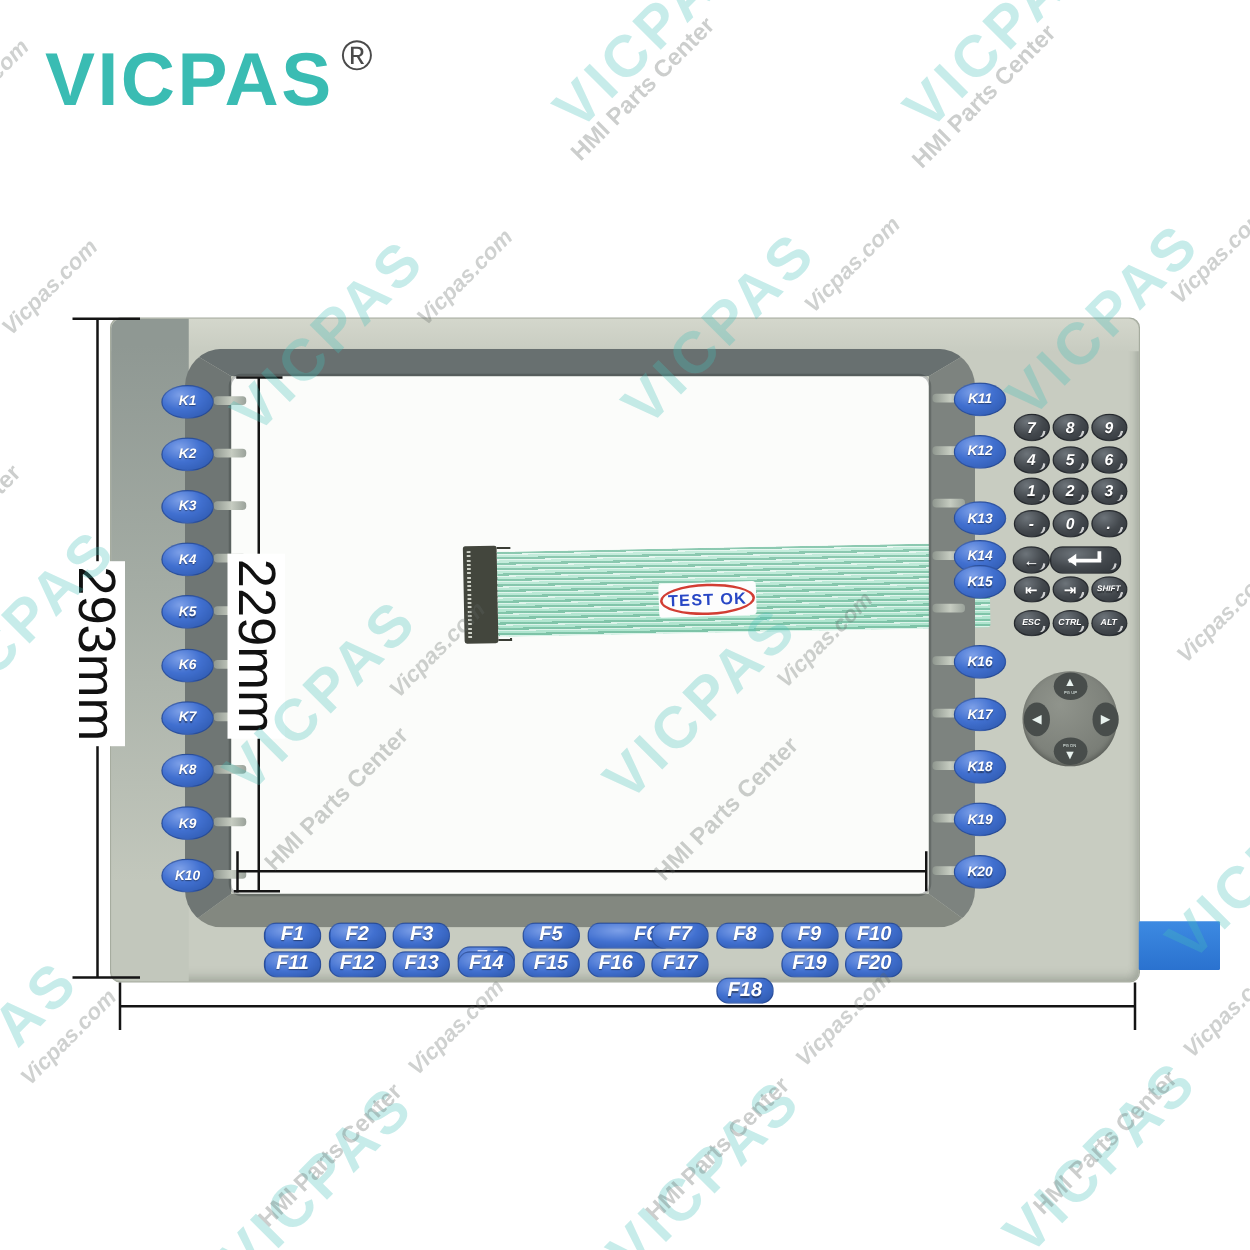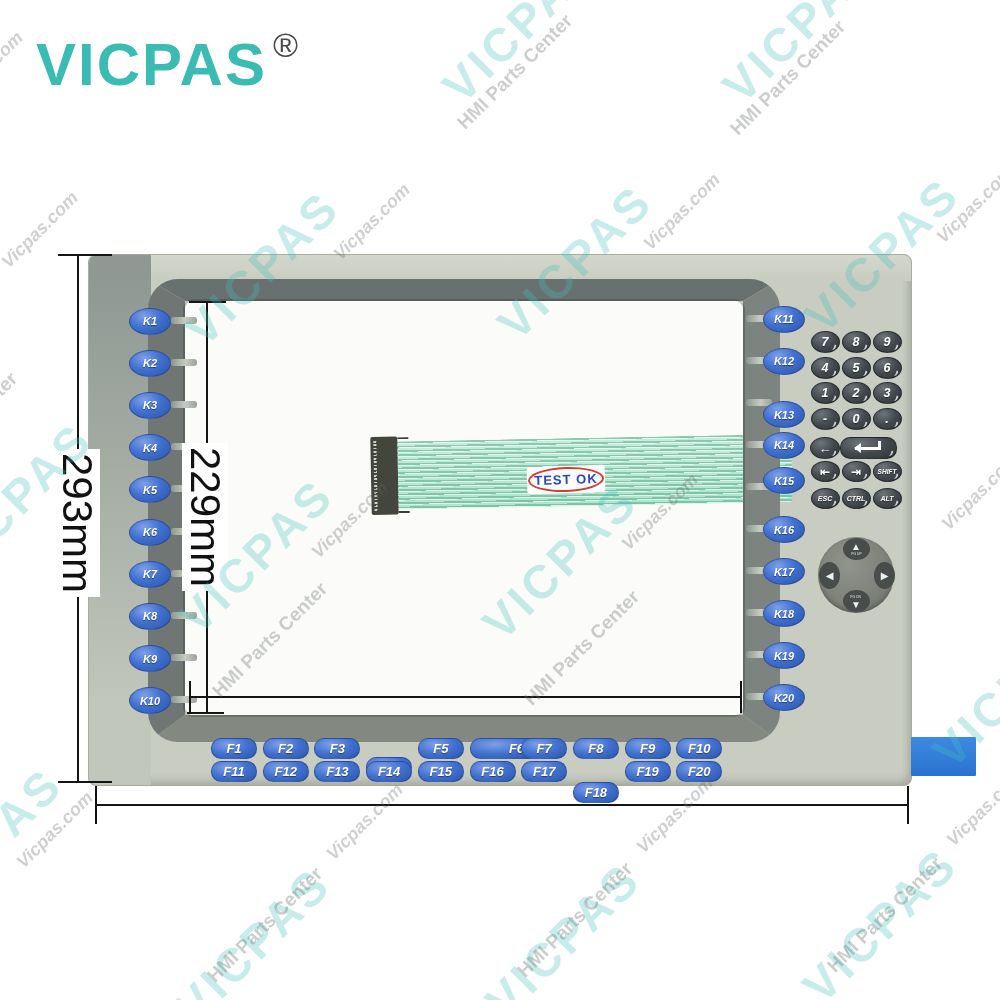--- a/index.html
+++ b/index.html
@@ -60,21 +60,21 @@
          display:flex;align-items:center;justify-content:center;}
   .sticker-ring{position:absolute;inset:1px;border:2px solid #d23d33;border-radius:50%;}
   .sticker-text{position:relative;font-size:13px;font-weight:700;color:#2847c5;letter-spacing:1px;}
 
   
   .pkey{position:absolute;z-index:6;display:flex;align-items:center;justify-content:center;
         color:#fff;font-weight:700;font-style:italic;}
   .kkey{border-radius:50%;font-size:11px;
         background:radial-gradient(ellipse at 35% 28%, #7da0e8 0%, #4170d0 45%, #2b55a8 100%);
         border:1px solid rgba(20,40,90,.35);text-shadow:0 1px 1px rgba(0,0,0,.45);}
-  .fkey{border-radius:10px;font-size:13px;
+  .fkey{border-radius:10px;font-size:16px;
         background:radial-gradient(ellipse at 35% 28%, #7da0e8 0%, #4170d0 50%, #2b55a8 100%);
         border:1px solid rgba(20,40,90,.35);text-shadow:0 1px 1px rgba(0,0,0,.45);align-items:center;}
   .nkey{border-radius:50%;font-size:12.5px;
         background:radial-gradient(ellipse at 35% 26%, #6d747a 0%, #43484d 52%, #2e3338 100%);
         border:1px solid rgba(15,18,22,.5);text-shadow:0 1px 1px rgba(0,0,0,.5);}
   .nkey::after{content:"";position:absolute;right:3px;bottom:2px;width:4px;height:6px;
         border-right:2px solid rgba(255,255,255,.75);border-radius:0 0 70% 0;transform:rotate(14deg);}
   .npill{border-radius:10px;}
   .tick{position:absolute;z-index:6;width:26px;height:7px;border-radius:3px;
         background:linear-gradient(90deg,#8f978f,#c6ccc1 55%,#9aa29a);}
@@ -184,21 +184,21 @@
       </div>
       <div class="tick" style="left: 746px; top: 398.7px; width: 26px; height: 7px;"></div>
       <div class="pkey kkey" style="left: 763px; top: 401px; width: 40px; height: 25px; text-align: center;">
         <span>K13</span>
       </div>
       <div class="tick" style="left: 746px; top: 440.8px; width: 26px; height: 7px;"></div>
       <div class="pkey kkey" style="left: 763px; top: 431.8px; width: 40px; height: 25px;">
         <span>K14</span>
       </div>
       <div class="tick" style="left: 746px; top: 482.9px; width: 26px; height: 7px;"></div>
-      <div class="pkey kkey" style="left: 763px; top: 467px; width: 40px; height: 25px;">
+      <div class="pkey kkey" style="left: 763px; top: 452px; width: 40px; height: 25px;">
         <span>K15</span>
       </div>
       <div class="tick" style="left: 746px; top: 525px; width: 26px; height: 7px;"></div>
       <div class="pkey kkey" style="left: 763px; top: 516px; width: 40px; height: 25px;">
         <span>K16</span>
       </div>
       <div class="tick" style="left: 746px; top: 567.1px; width: 26px; height: 7px;"></div>
       <div class="pkey kkey" style="left: 763px; top: 558.1px; width: 40px; height: 25px;">
         <span>K17</span>
       </div>

